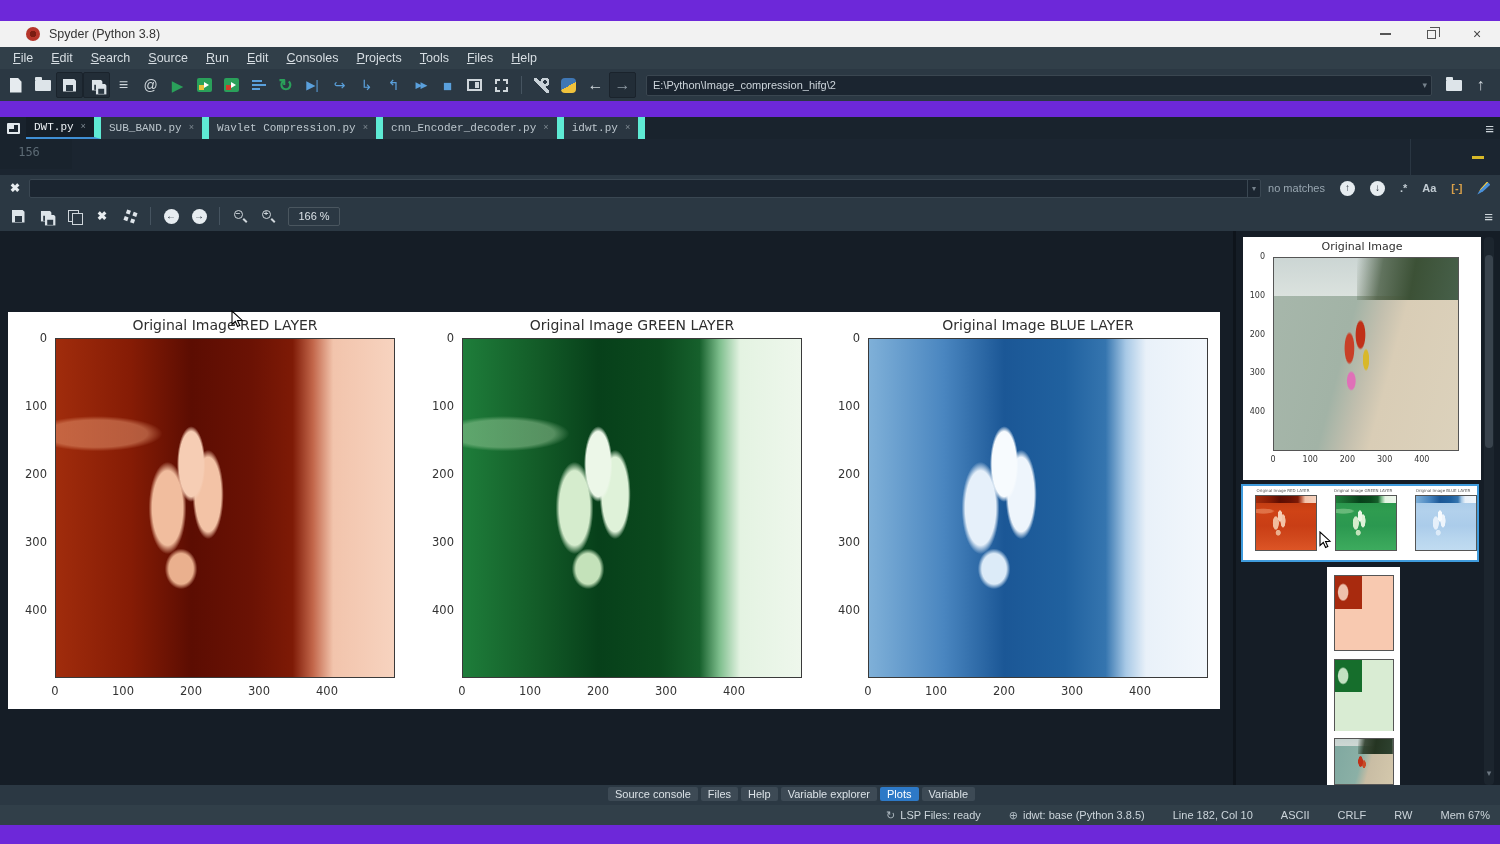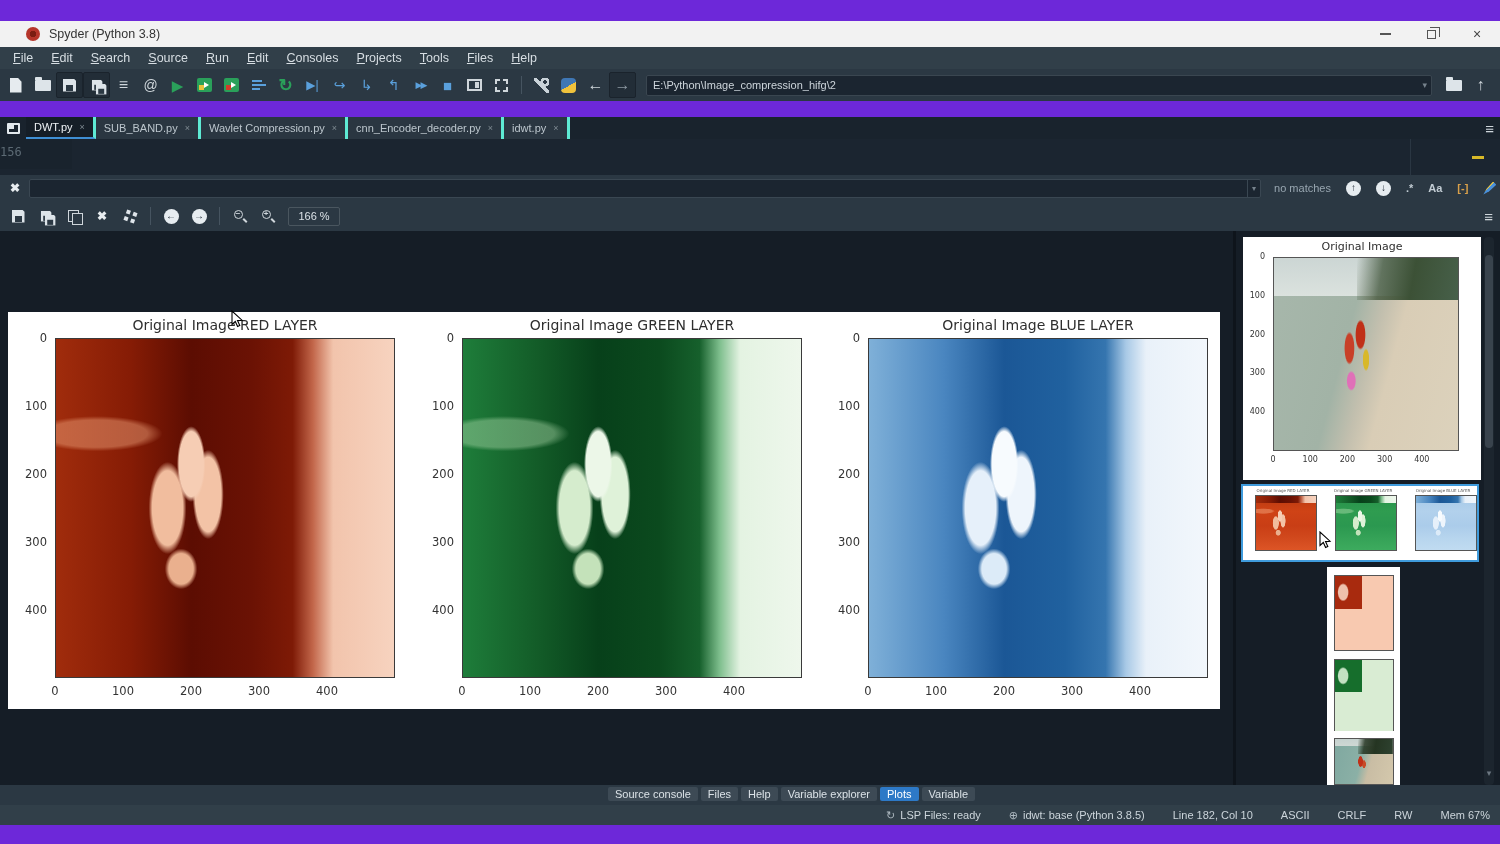--- a/index.html
+++ b/index.html
@@ -69,45 +69,45 @@
   
   .pathbar{position:absolute;top:101px;left:0;width:1500px;height:16px;background:#222e38;
            color:#a9b7c0;font-size:10.5px;display:flex;align-items:center;padding-left:8px;}
 
   
   .tabbar{position:absolute;top:117px;left:0;width:1500px;height:22px;background:#19232d;display:flex;align-items:stretch;}
   .browse-btn{width:26px;display:flex;align-items:center;justify-content:center;background:#19232d;}
   .i-browse{width:13px;height:11px;border:2px solid #e2e8ec;border-radius:1px;position:relative;}
   .i-browse:before{content:"";position:absolute;left:0;top:0;width:5px;height:4px;background:#e2e8ec;}
   .tab{display:flex;align-items:center;padding:0 8px;font-size:11px;color:#bcc6cd;background:#2a3641;
-       border-right:3px solid #5eead4;position:relative;}
+       border-right:7px solid #5eead4;position:relative;font-family:Liberation Mono, monospace;}
   .tab.active{background:#151e27;color:#eef2f5;border-bottom:2px solid #3f8fd4;}
   .tab .x{margin-left:7px;color:#7f8a92;font-size:9px;}
   .tab-menu{position:absolute;right:6px;top:3px;color:#cfd6db;font-size:15px;}
 
   
   .editor{position:absolute;top:139px;left:0;width:1500px;height:36px;background:#1b2530;}
   .gutter{position:absolute;left:0;top:0;width:72px;height:30px;background:#19232d;color:#5c6a74;
-          font-family:"DejaVu Sans Mono",monospace;font-size:12px;text-align:left;padding:6px 14px 0 0;}
+          font-family:"DejaVu Sans Mono",monospace;font-size:12px;text-align:center;padding:6px 14px 0 0;}
   .codeline{position:absolute;left:72px;top:0;width:1338px;height:30px;background:#1f2a35;
             font-family:"DejaVu Sans Mono",monospace;font-size:12.5px;padding:6px 0 0 16px;white-space:pre;}
   .tok-plain{color:#eceff1;} .tok-op{color:#e3b34f;} .tok-num{color:#e78a3a;}
   .ed-divider{position:absolute;left:1410px;top:0;width:1px;height:36px;background:#2a3642;}
   .scrollflag{position:absolute;left:1411px;top:0;width:89px;height:36px;background:#1b2530;}
   .flag-yellow{position:absolute;left:61px;top:17px;width:12px;height:3px;background:#d8b928;}
 
   
   .findbar{position:absolute;top:175px;left:0;width:1500px;height:26px;background:#2b3843;
            display:flex;align-items:center;}
   .find-close{margin-left:10px;color:#e8edf0;font-size:12px;font-weight:bold;}
   .find-input{width:1232px;height:19px;margin-left:9px;background:#1b2530;border:1px solid #3a4752;border-radius:2px;
               color:#d6dde2;font-size:11px;padding:0 14px 0 6px;outline:none;font-family:"Liberation Sans",sans-serif;}
   .find-caretbox{width:13px;height:19px;margin-left:-14px;display:flex;align-items:center;justify-content:center;
                  color:#76828c;font-size:8px;border-left:1px solid #3a4752;}
-  .find-status{margin-left:14px;font-size:11px;color:#98a6b0;}
+  .find-status{margin-left:8px;font-size:11px;color:#98a6b0;}
   .circle-btn{width:15px;height:15px;border-radius:50%;background:#e6ecf0;color:#1b2530;font-size:10px;font-weight:bold;
               display:flex;align-items:center;justify-content:center;margin-left:15px;line-height:1;}
   .find-opt{margin-left:15px;font-size:11px;color:#c2ccd3;font-weight:bold;}
   .find-opt.orange{color:#d9a04a;}
   .i-pencil{width:13px;height:13px;margin-left:15px;background:linear-gradient(135deg,#e8c84a 0 45%,#4a90d9 45%);
             clip-path:polygon(0 100%,25% 55%,75% 0,100% 25%,45% 75%);}
 
   
   .plotsbar{position:absolute;top:201px;left:0;width:1500px;height:30px;background:#2b3843;
             display:flex;align-items:center;padding-left:4px;}

